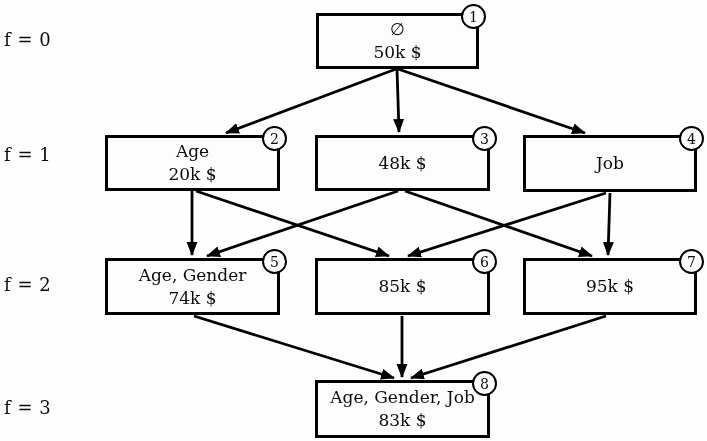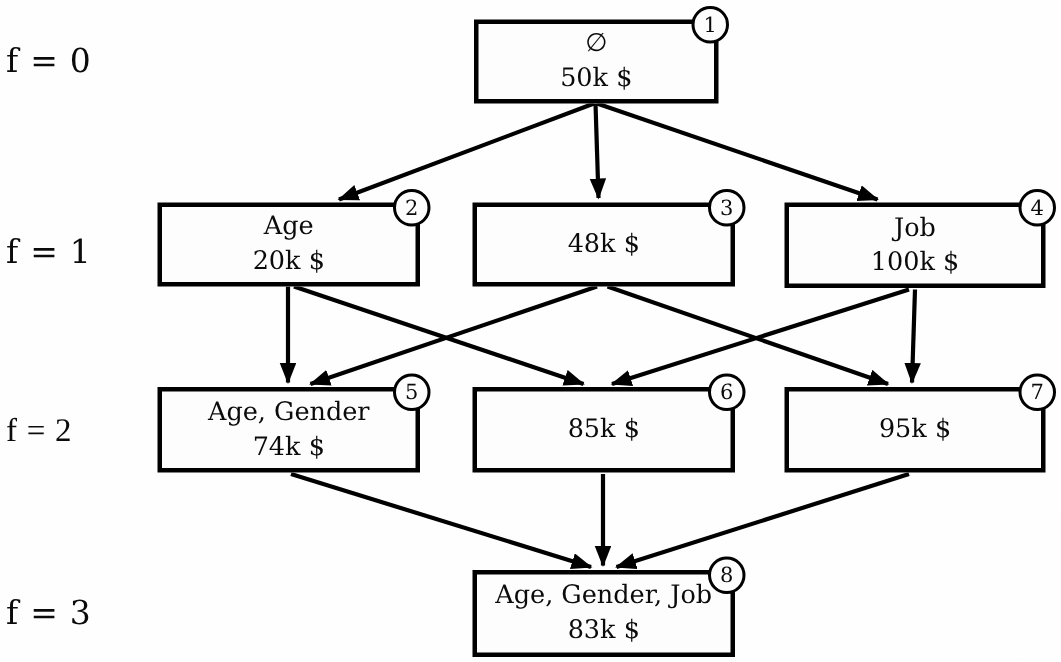--- a/index.html
+++ b/index.html
@@ -13,21 +13,21 @@
     overflow: hidden;
   }
   .edge-layer {
     position: absolute;
     left: 0; top: 0;
     width: 707px; height: 441px;
   }
   .row-label {
     position: absolute;
     left: 4px;
-    font-size: 22px;
+    font-size: 18px;
     letter-spacing: 0.5px;
     white-space: nowrap;
   }
   .node {
     position: absolute;
     box-sizing: border-box;
     border: 3px solid #000;
     background: #fdfdfd;
     display: flex;
     flex-direction: column;
@@ -77,22 +77,22 @@
         <line x1="405" y1="191" x2="592" y2="256" marker-end="url(#ah)"></line>
         <line x1="606" y1="193" x2="408" y2="256" marker-end="url(#ah)"></line>
         <line x1="610" y1="193" x2="608" y2="255" marker-end="url(#ah)"></line>
         <line x1="194" y1="316" x2="394" y2="378" marker-end="url(#ah)"></line>
         <line x1="402" y1="316" x2="402" y2="377" marker-end="url(#ah)"></line>
         <line x1="606" y1="316" x2="411" y2="378" marker-end="url(#ah)"></line>
       </g>
   </svg>
 
   <div class="row-label" style="top:29px;">f = 0</div>
-  <div class="row-label" style="top:156px;">f = 1</div>
-  <div class="row-label" style="top:274px;font-family:Liberation Serif, serif;">f = 2</div>
+  <div class="row-label" style="top:144px;">f = 1</div>
+  <div class="row-label" style="top:274px;">f = 2</div>
   <div class="row-label" style="top:397px;text-align:center;">f = 3</div>
 
   <div class="node" style="left:316px; top:13px;  width:163px; height:56px;">
     <span class="badge">1</span>
     <div class="title">∅</div>
     <div class="cost">50k $</div>
   </div>
 
   <div class="node" style="left:105px; top:135px; width:175px; height:56px;">
     <span class="badge">2</span>
@@ -101,21 +101,20 @@
   </div>
 
   <div class="node" style="left:315px; top:135px; width:175px; height:56px;">
     <span class="badge">3</span>
     <div class="cost">48k $</div>
   </div>
 
   <div class="node" style="left:523px; top:135px; width:174px; height:57px;">
     <span class="badge">4</span>
     <div class="title">Job</div>
-    <div class="cost">100k $</div>
   </div>
 
   <div class="node" style="left:105px; top:258px; width:175px; height:57px;">
     <span class="badge">5</span>
     <div class="title">Age, Gender</div>
     <div class="cost">74k $</div>
   </div>
 
   <div class="node" style="left:315px; top:258px; width:175px; height:57px;">
     <span class="badge">6</span>

